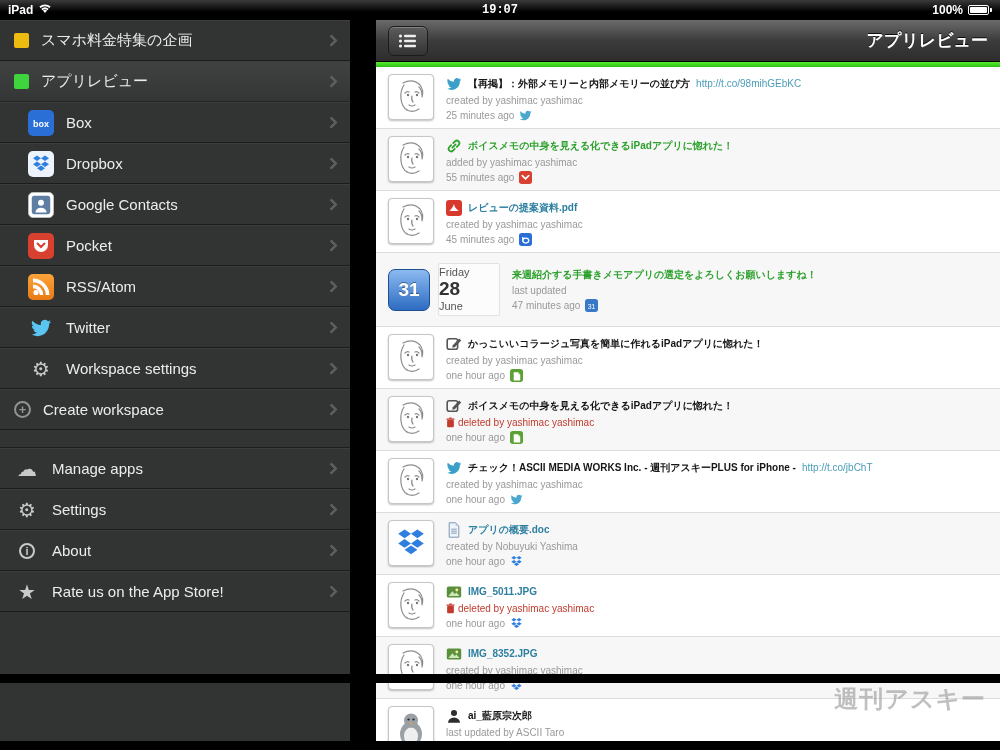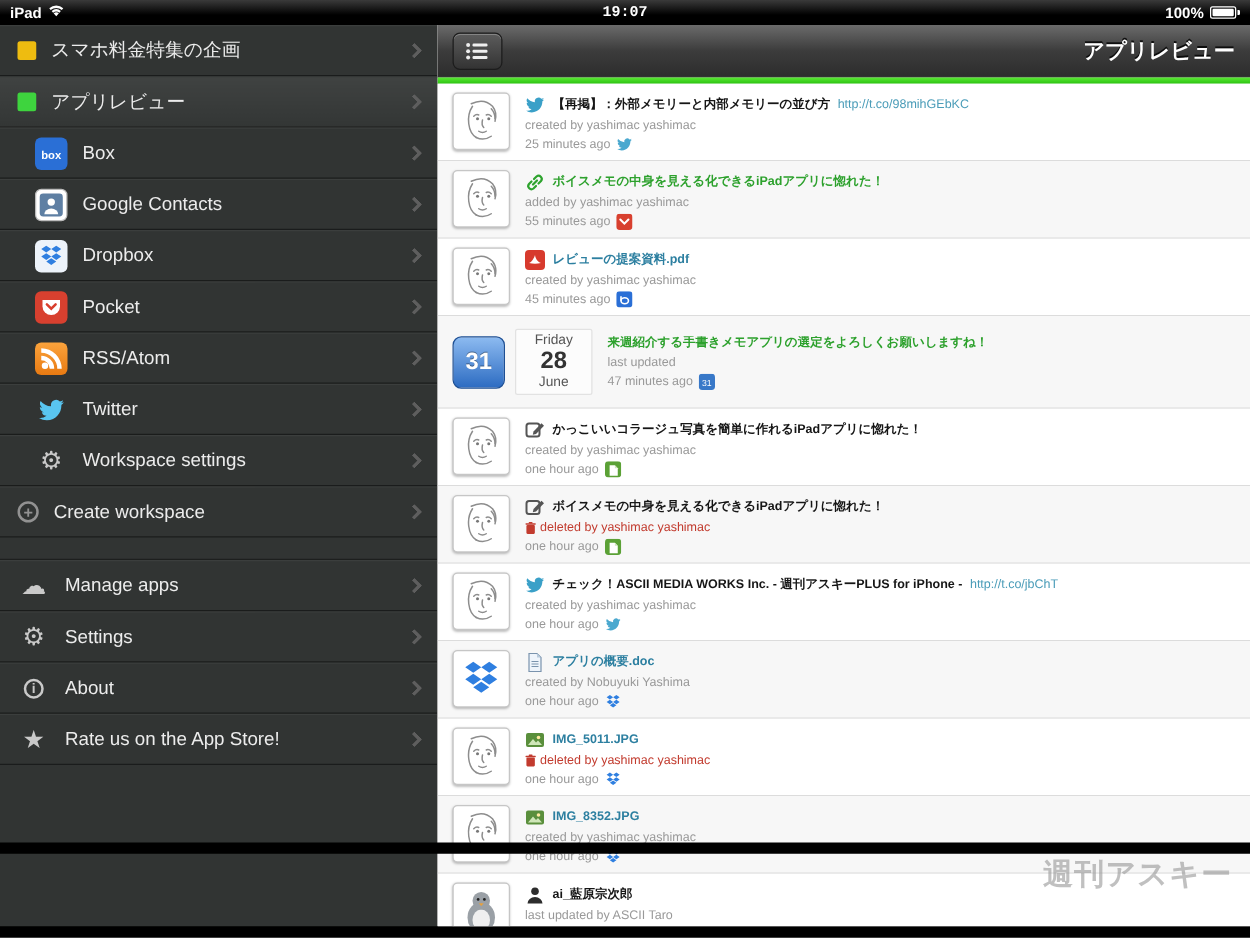--- a/index.html
+++ b/index.html
@@ -11,21 +11,21 @@
   .status-bar { position:relative; height:20px; background:linear-gradient(#3a3a3a,#000 60%);
     color:#fff; font-size:12px; font-weight:bold; display:flex; align-items:center;
     justify-content:space-between; padding:0 8px; z-index:10; }
   .sb-left, .sb-right { display:flex; align-items:center; gap:5px; z-index:2; }
   .sb-time { position:absolute; left:0; right:0; text-align:center;font-family:Liberation Mono, monospace; }
   .battery { display:inline-block; width:21px; height:10px; border:1px solid #fff; border-radius:2px; padding:1px; position:relative; }
   .battery .bat-fill { display:block; width:100%; height:100%; background:#fff; border-radius:1px; }
   .bat-nub { display:inline-block; width:2px; height:4px; background:#fff; margin-left:-4px; border-radius:0 1px 1px 0; }
 
   
-  .app { display:flex; height:721px; }
+  .app { display:flex; height:721px;gap:26px; }
 
   
   .sidebar { width:350px; background:#313433; overflow:hidden; flex:none; }
   .sb-row { display:flex; align-items:center; height:41px; padding:0 14px; cursor:pointer;
     border-top:1px solid rgba(255,255,255,.05); border-bottom:1px solid rgba(0,0,0,.45);
     color:#ececec; font-size:15px; }
   .sb-row.selected { background:linear-gradient(rgba(255,255,255,.07),rgba(255,255,255,.01)); }
   .sb-row .lbl { flex:1; margin-left:12px; white-space:nowrap; overflow:hidden; }
   .sb-row.sub { padding-left:28px; }
   .chip { width:15px; height:15px; border-radius:2px; flex:none; }
@@ -61,21 +61,21 @@
     border-bottom:1px solid #dcdcdc; background:#fff; cursor:pointer; }
   .feed-row:nth-child(even) { background:#f7f7f7; }
   .feed-row.tall { height:74px; align-items:center; padding-top:0; }
   .avatar { width:46px; height:46px; background:#fff; border:1px solid #c6c6c6; border-radius:4px;
     box-shadow:0 1px 2px rgba(0,0,0,.25); margin-right:12px; flex:none; display:flex;
     align-items:center; justify-content:center; padding:2px; }
   .cal-big { width:42px; height:42px; border-radius:7px; flex:none; margin-right:8px;
     background:linear-gradient(#8cbaf0,#2d6cc2); border:1px solid #1d4f94; color:#fff;
     font-size:19px; font-weight:bold; display:flex; align-items:center; justify-content:center;
     text-shadow:0 -1px 0 rgba(0,0,0,.4); }
-  .date-card { width:62px; flex:none; margin-right:12px; text-align:center; background:#fcfcfc;
+  .date-card { width:62px; flex:none; margin-right:12px; text-align:left; background:#fcfcfc;
     border:1px solid #e2e2e2; border-radius:2px; padding:2px 0; }
   .dc-wd, .dc-mo { font-size:11px; color:#555; line-height:1.2; }
   .dc-day { font-size:19px; font-weight:bold; color:#333; line-height:1.1; }
   .fbody { flex:1; min-width:0; }
   .title-line { display:flex; align-items:center; gap:6px; font-size:10px; font-weight:bold;
     white-space:nowrap; overflow:hidden; line-height:1.25; margin-top:2px; }
   .t-ic { width:16px; height:16px; flex:none; }
   .t-teal .t-txt { color:#2c7fa0; }
   .t-green .t-txt { color:#2da12d; }
   .t-dark .t-txt { color:#161616; }
@@ -133,39 +133,39 @@
           <div class="sb-row sub">
     <span class="app-ic" style="background:#2a6fd6">
               <svg class="svg-ic" viewBox="0 0 26 26">
                 <text x="13" y="17" text-anchor="middle" font-size="9" font-weight="bold" fill="#fff">box</text>
               </svg>
             </span>
             <span class="lbl">Box</span>
             <span class="chev"></span>
           </div>
           <div class="sb-row sub">
+    <span class="app-ic" style="background:#edf3fa;padding:3px">
+              <svg class="svg-ic" viewBox="0 0 40 38">
+                <g fill="#2f7fe0">
+                  <path d="M12 2l8 5.5L12 13 4 7.5zM28 2l8 5.5L28 13l-8-5.5zM12 14l8 5.5L12 25l-8-5.5zM28 14l8 5.5L28 25l-8-5.5zM12 27.5l8-5.5 8 5.5L20 33z"></path>
+                </g>
+              </svg>
+            </span>
+            <span class="lbl">Dropbox</span>
+            <span class="chev"></span>
+          </div>
+          <div class="sb-row sub">
     <span class="app-ic" style="background:#fff;border:1px solid #bbb">
               <svg class="svg-ic" viewBox="0 0 26 26">
                 <rect x="3" y="3" width="20" height="20" rx="3" fill="#5e7fa3"></rect>
                 <circle cx="13" cy="10.5" r="3.2" fill="#fff"></circle>
                 <path d="M7 21a6 5 0 0 1 12 0z" fill="#fff"></path>
               </svg>
             </span>
             <span class="lbl">Google Contacts</span>
-            <span class="chev"></span>
-          </div>
-          <div class="sb-row sub">
-    <span class="app-ic" style="background:#edf3fa;padding:3px">
-              <svg class="svg-ic" viewBox="0 0 40 38">
-                <g fill="#2f7fe0">
-                  <path d="M12 2l8 5.5L12 13 4 7.5zM28 2l8 5.5L28 13l-8-5.5zM12 14l8 5.5L12 25l-8-5.5zM28 14l8 5.5L28 25l-8-5.5zM12 27.5l8-5.5 8 5.5L20 33z"></path>
-                </g>
-              </svg>
-            </span>
-            <span class="lbl">Dropbox</span>
             <span class="chev"></span>
           </div>
           <div class="sb-row sub">
     <span class="app-ic" style="background:#d8402f">
               <svg class="svg-ic" viewBox="0 0 26 26">
                 <path d="M6 7h14v5a7 7 0 0 1-14 0z" fill="#fff"></path>
                 <path d="M9.5 10.5L13 14l3.5-3.5" stroke="#d8402f" stroke-width="2" fill="none" stroke-linecap="round"></path>
               </svg>
             </span>
             <span class="lbl">Pocket</span>

